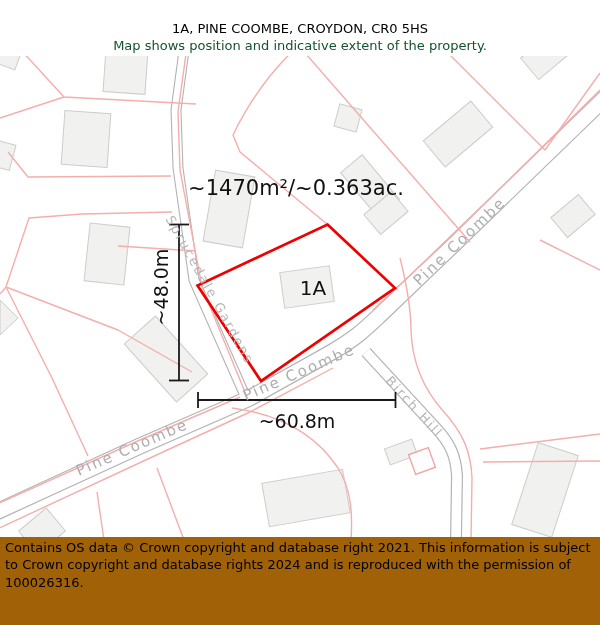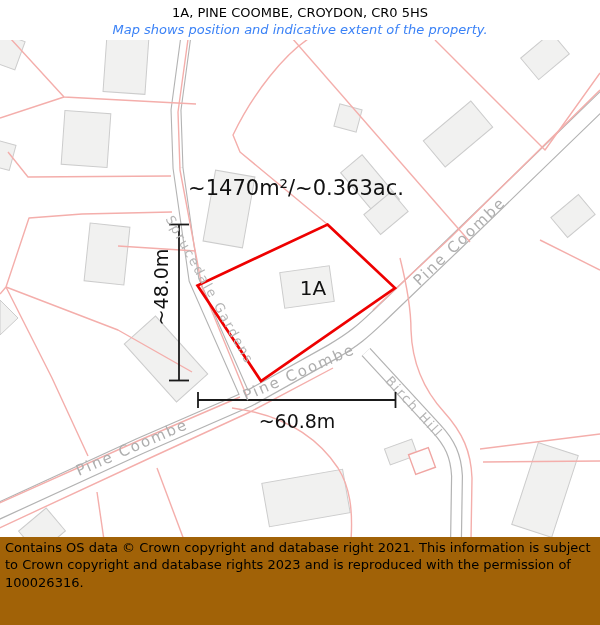--- a/index.html
+++ b/index.html
@@ -1,20 +1,20 @@
 <!DOCTYPE html>
 <html><head>
 <meta charset="utf-8">
 <style>
   html,body{margin:0;padding:0;background:#ffffff;}
   .page{position:relative;width:600px;height:625px;background:#ffffff;overflow:hidden;
         font-family:"DejaVu Sans","Liberation Sans",sans-serif;color:#000;}
-  .titleblock{position:absolute;top:0;left:0;width:600px;height:40px;text-align:center;background:#fff;z-index:3;}
+  .titleblock{position:absolute;top:16px;left:0;width:600px;height:40px;text-align:center;background:#fff;z-index:3;}
   .title-line1{font-size:13px;line-height:17px;padding-top:4px;color:#000;}
-  .title-line2{font-size:13px;line-height:17px;color:#3b82f6;font-style:italic;}
+  .title-line2{font-size:13px;line-height:17px;color:#14532d;}
   .mapwrap{position:absolute;top:40px;left:0;width:484px;height:497px;}
   svg{display:block;}
   .road-casing{fill:none;stroke:#b3b3b3;stroke-width:1;}
   .parcel{fill:none;stroke:#f4aeab;stroke-width:1.4;stroke-linejoin:round;}
   .bld{fill:#f1f1f0;stroke:#cccccc;stroke-width:1;}
   .bld-pink{fill:#fdfdfd;stroke:#f0a5a2;stroke-width:1.4;}
   .plot{fill:none;stroke:#ee0000;stroke-width:2.7;stroke-linejoin:miter;}
   .dim{stroke:#1a1a1a;stroke-width:1.8;}
   .maplabel{fill:#111;font-size:21px;}
   .dimlabel{fill:#111;font-size:19px;}
@@ -113,17 +113,17 @@
     <text class="roadlabel" x="134" y="452" text-anchor="middle" transform="rotate(-23.5 134 452)">Pine Coombe</text>
     <text class="roadlabel" x="301" y="377" text-anchor="middle" transform="rotate(-23.5 301 377)">Pine Coombe</text>
     <text class="roadlabel" x="463" y="245" text-anchor="middle" transform="rotate(-43.5 463 245)">Pine Coombe</text>
     <text class="roadlabel-sm" x="206" y="292" text-anchor="middle" transform="rotate(61 206 292)">Sprucedale Gardens</text>
     <text class="roadlabel-sm" x="411" y="410" text-anchor="middle" transform="rotate(47.5 411 410)">Birch Hill</text>
   </svg>
   </div>
 
   <div class="footer">
     <div>Contains OS data © Crown copyright and database right 2021. This information is subject</div>
-    <div>to Crown copyright and database rights 2023 and is reproduced with the permission of</div>
+    <div>to Crown copyright and database rights 2024 and is reproduced with the permission of</div>
     <div>100026316.</div>
   </div>
 
 </div>
 
 </body></html>

